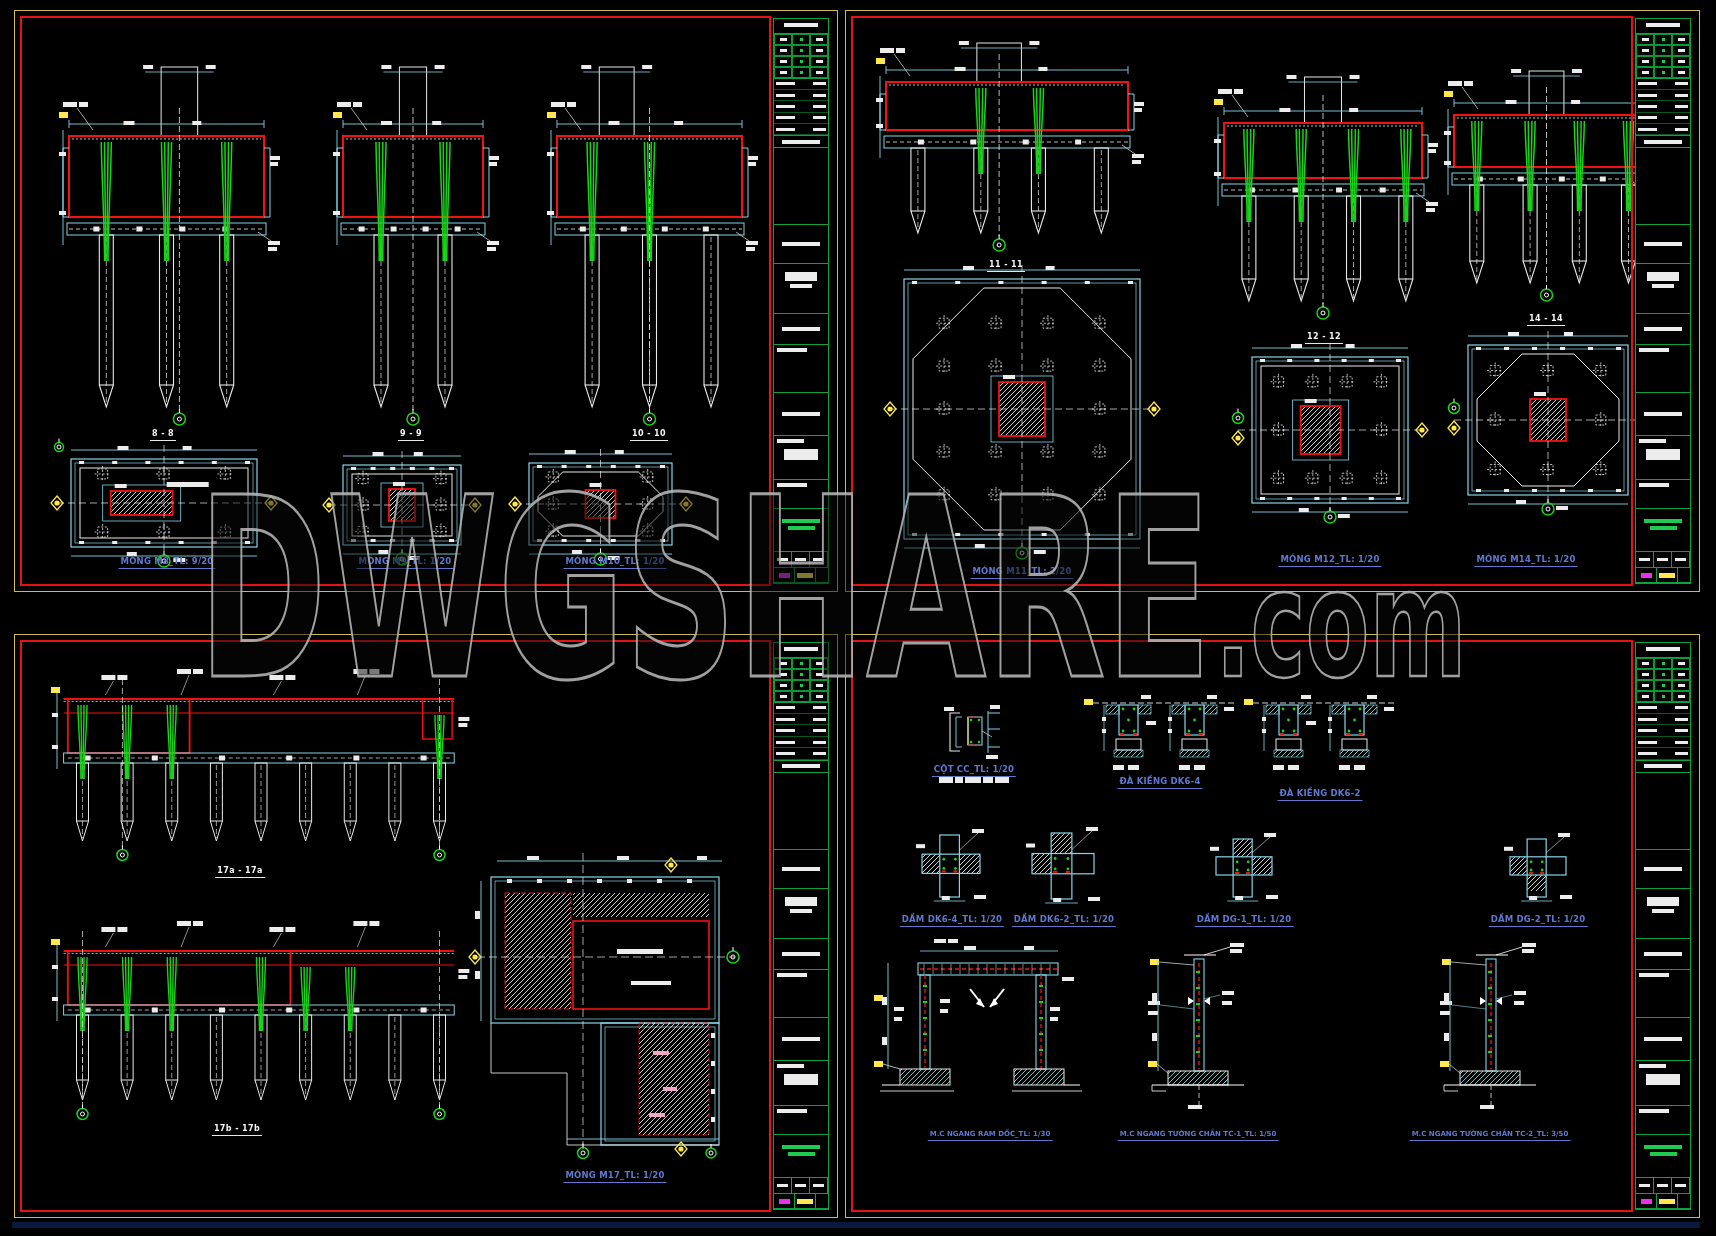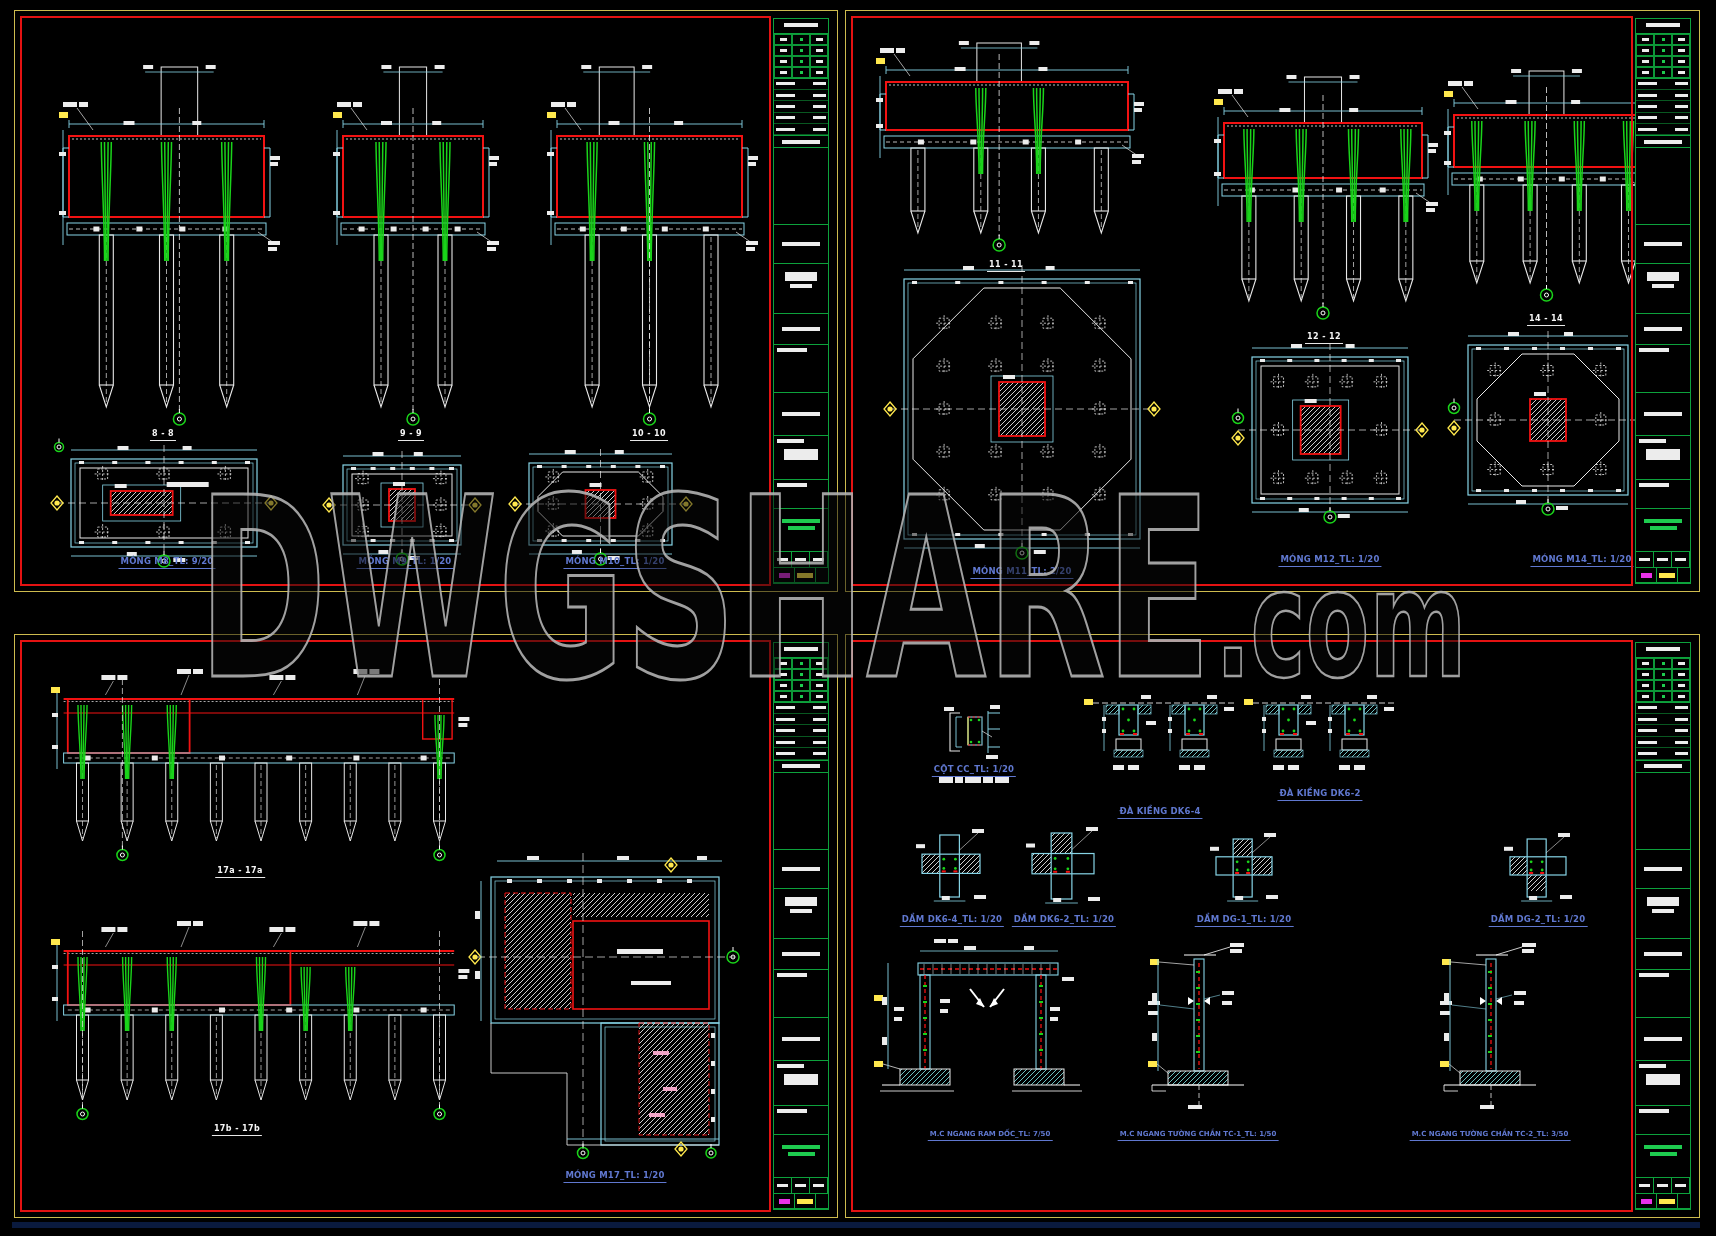--- a/index.html
+++ b/index.html
@@ -1110,21 +1110,21 @@
               <circle r="2" fill="none" stroke="#fff" stroke-width="1"></circle>
               <line x1="0" y1="-6" x2="0" y2="-10" stroke="#fff" stroke-width="1"></line>
             </g>
           </svg>
         </div>
         <div class="txt lbl" style="left: 160px; top: 250px;">11 - 11</div>
         <div class="txt lbl" style="left: 478px; top: 322px;">12 - 12</div>
         <div class="txt lbl" style="left: 700px; top: 304px;">14 - 14</div>
         <div class="txt cap" style="left: 176px; top: 556px;">MÓNG M11_TL: 2/20</div>
         <div class="txt cap" style="left: 484px; top: 544px;">MÓNG M12_TL: 1/20</div>
-        <div class="txt cap" style="left: 736px; top: 544px;">MÓNG M14_TL: 1/20</div>
+        <div class="txt cap" style="left: 680px; top: 544px;">MÓNG M14_TL: 1/20</div>
       </div>
     <div class="red-frame"></div>
     <div class="tblock">
         <div class="tb-row tb-bar" style="flex: 15 0 0px;">
           <span class="wb" style="width:64%;display:block;margin:4px auto 0"></span>
         </div>
         <div class="tb-row tb-table" style="flex: 46 0 0px;">
           <div style="display:grid;grid-template-columns:1fr 1fr 1fr;grid-template-rows:repeat(4,1fr);height:100%">
             <div style="border:0.5px solid rgba(16,190,70,.8);display:flex;align-items:center;justify-content:center">
               <span class="wb" style="width:7px;height:3px"></span>
@@ -1996,27 +1996,27 @@
           </svg>
         </div>
         <div class="txt cap" style="left: 128px; top: 130px;">CỘT CC_TL: 1/20</div>
         <div class="txt bbar" style="left: 128px; top: 142px; transform: translateX(-50%);">
           <i style="width: 14px;"></i>
           <i style="width: 8px;"></i>
           <i style="width: 16px;"></i>
           <i style="width: 10px;"></i>
           <i style="width: 14px;"></i>
         </div>
-        <div class="txt cap" style="left: 314px; top: 172px;">ĐÀ KIỀNG DK6-4</div>
+        <div class="txt cap" style="left: 314px; top: 142px;">ĐÀ KIỀNG DK6-4</div>
         <div class="txt cap" style="left: 474px; top: 154px;">ĐÀ KIỀNG DK6-2</div>
         <div class="txt cap" style="left: 106px; top: 280px;">DẦM DK6-4_TL: 1/20</div>
         <div class="txt cap" style="left: 218px; top: 280px;">DẦM DK6-2_TL: 1/20</div>
         <div class="txt cap" style="left: 398px; top: 280px;">DẦM DG-1_TL: 1/20</div>
         <div class="txt cap" style="left: 692px; top: 280px;">DẦM DG-2_TL: 1/20</div>
-        <div class="txt caps" style="left: 144px; top: 496px;">M.C NGANG RAM DỐC_TL: 7/50</div>
+        <div class="txt caps" style="left: 144px; top: 496px;">M.C NGANG RAM DỐC_TL: 1/30</div>
         <div class="txt caps" style="left: 352px; top: 496px;">M.C NGANG TƯỜNG CHẮN TC-1_TL: 1/50</div>
         <div class="txt caps" style="left: 644px; top: 496px;">M.C NGANG TƯỜNG CHẮN TC-2_TL: 3/50</div>
       </div>
     <div class="red-frame"></div>
     <div class="tblock">
         <div class="tb-row tb-bar" style="flex: 15 0 0px;">
           <span class="wb" style="width:64%;display:block;margin:4px auto 0"></span>
         </div>
         <div class="tb-row tb-table" style="flex: 46 0 0px;">
           <div style="display:grid;grid-template-columns:1fr 1fr 1fr;grid-template-rows:repeat(4,1fr);height:100%">

